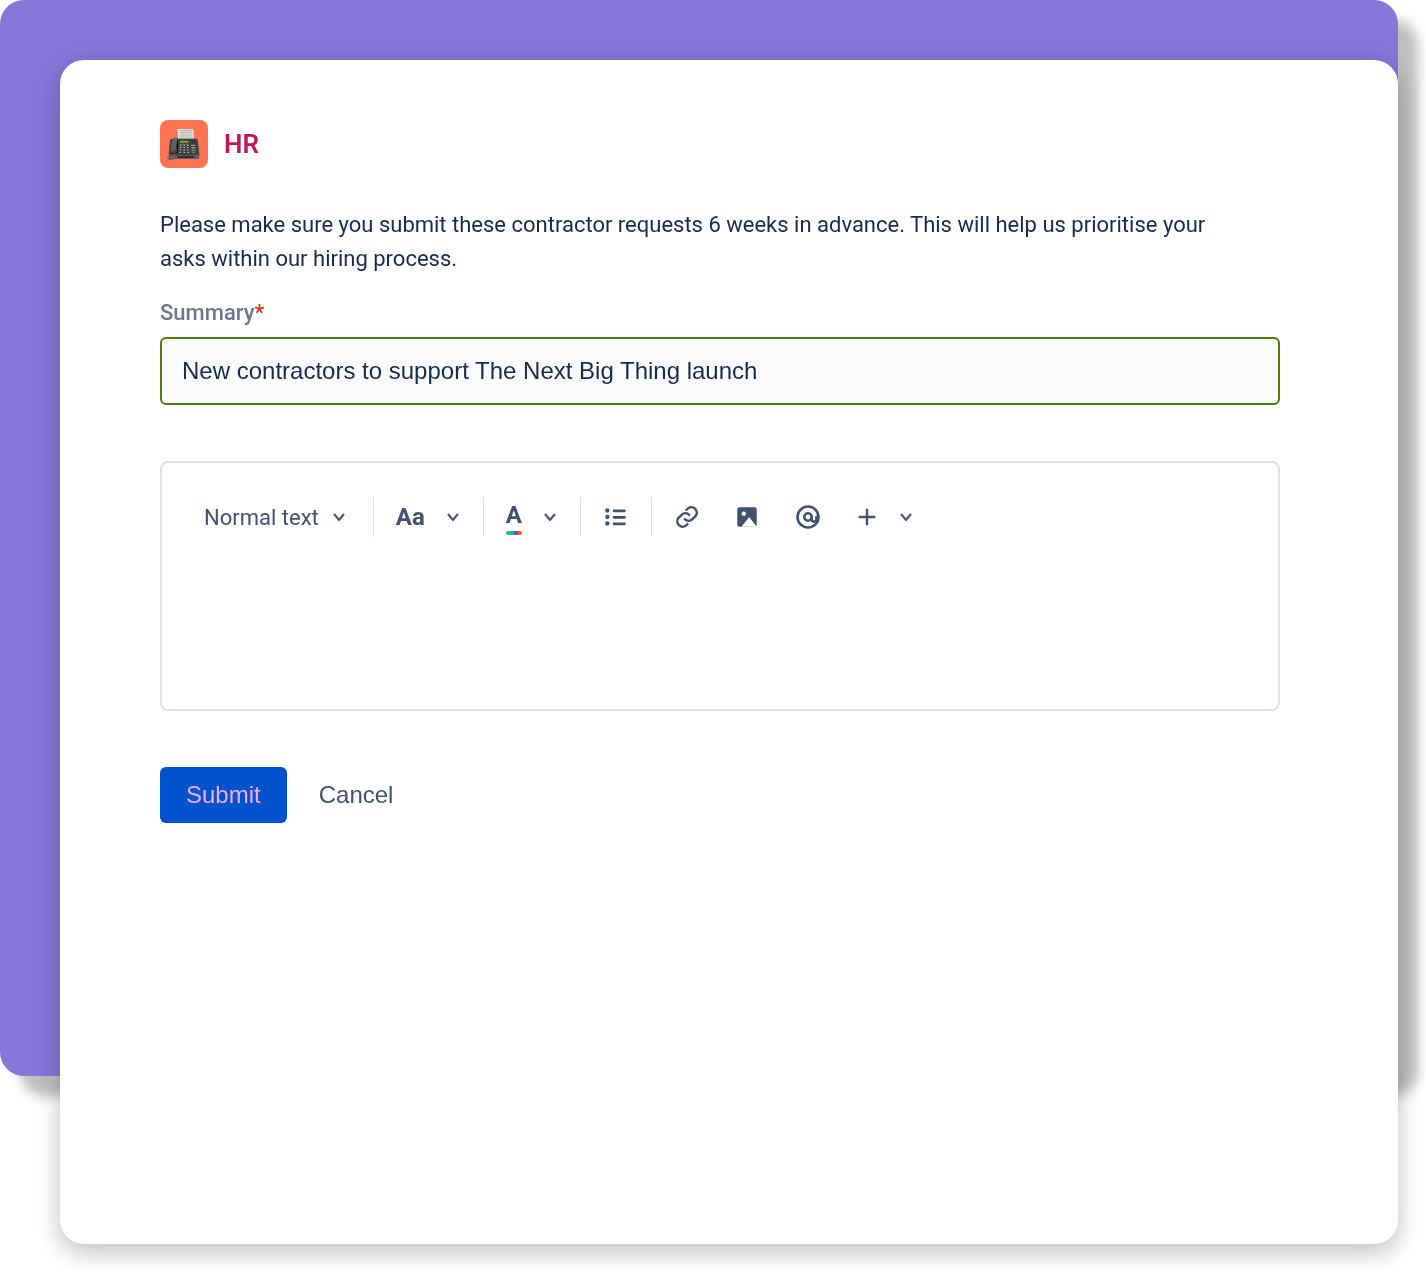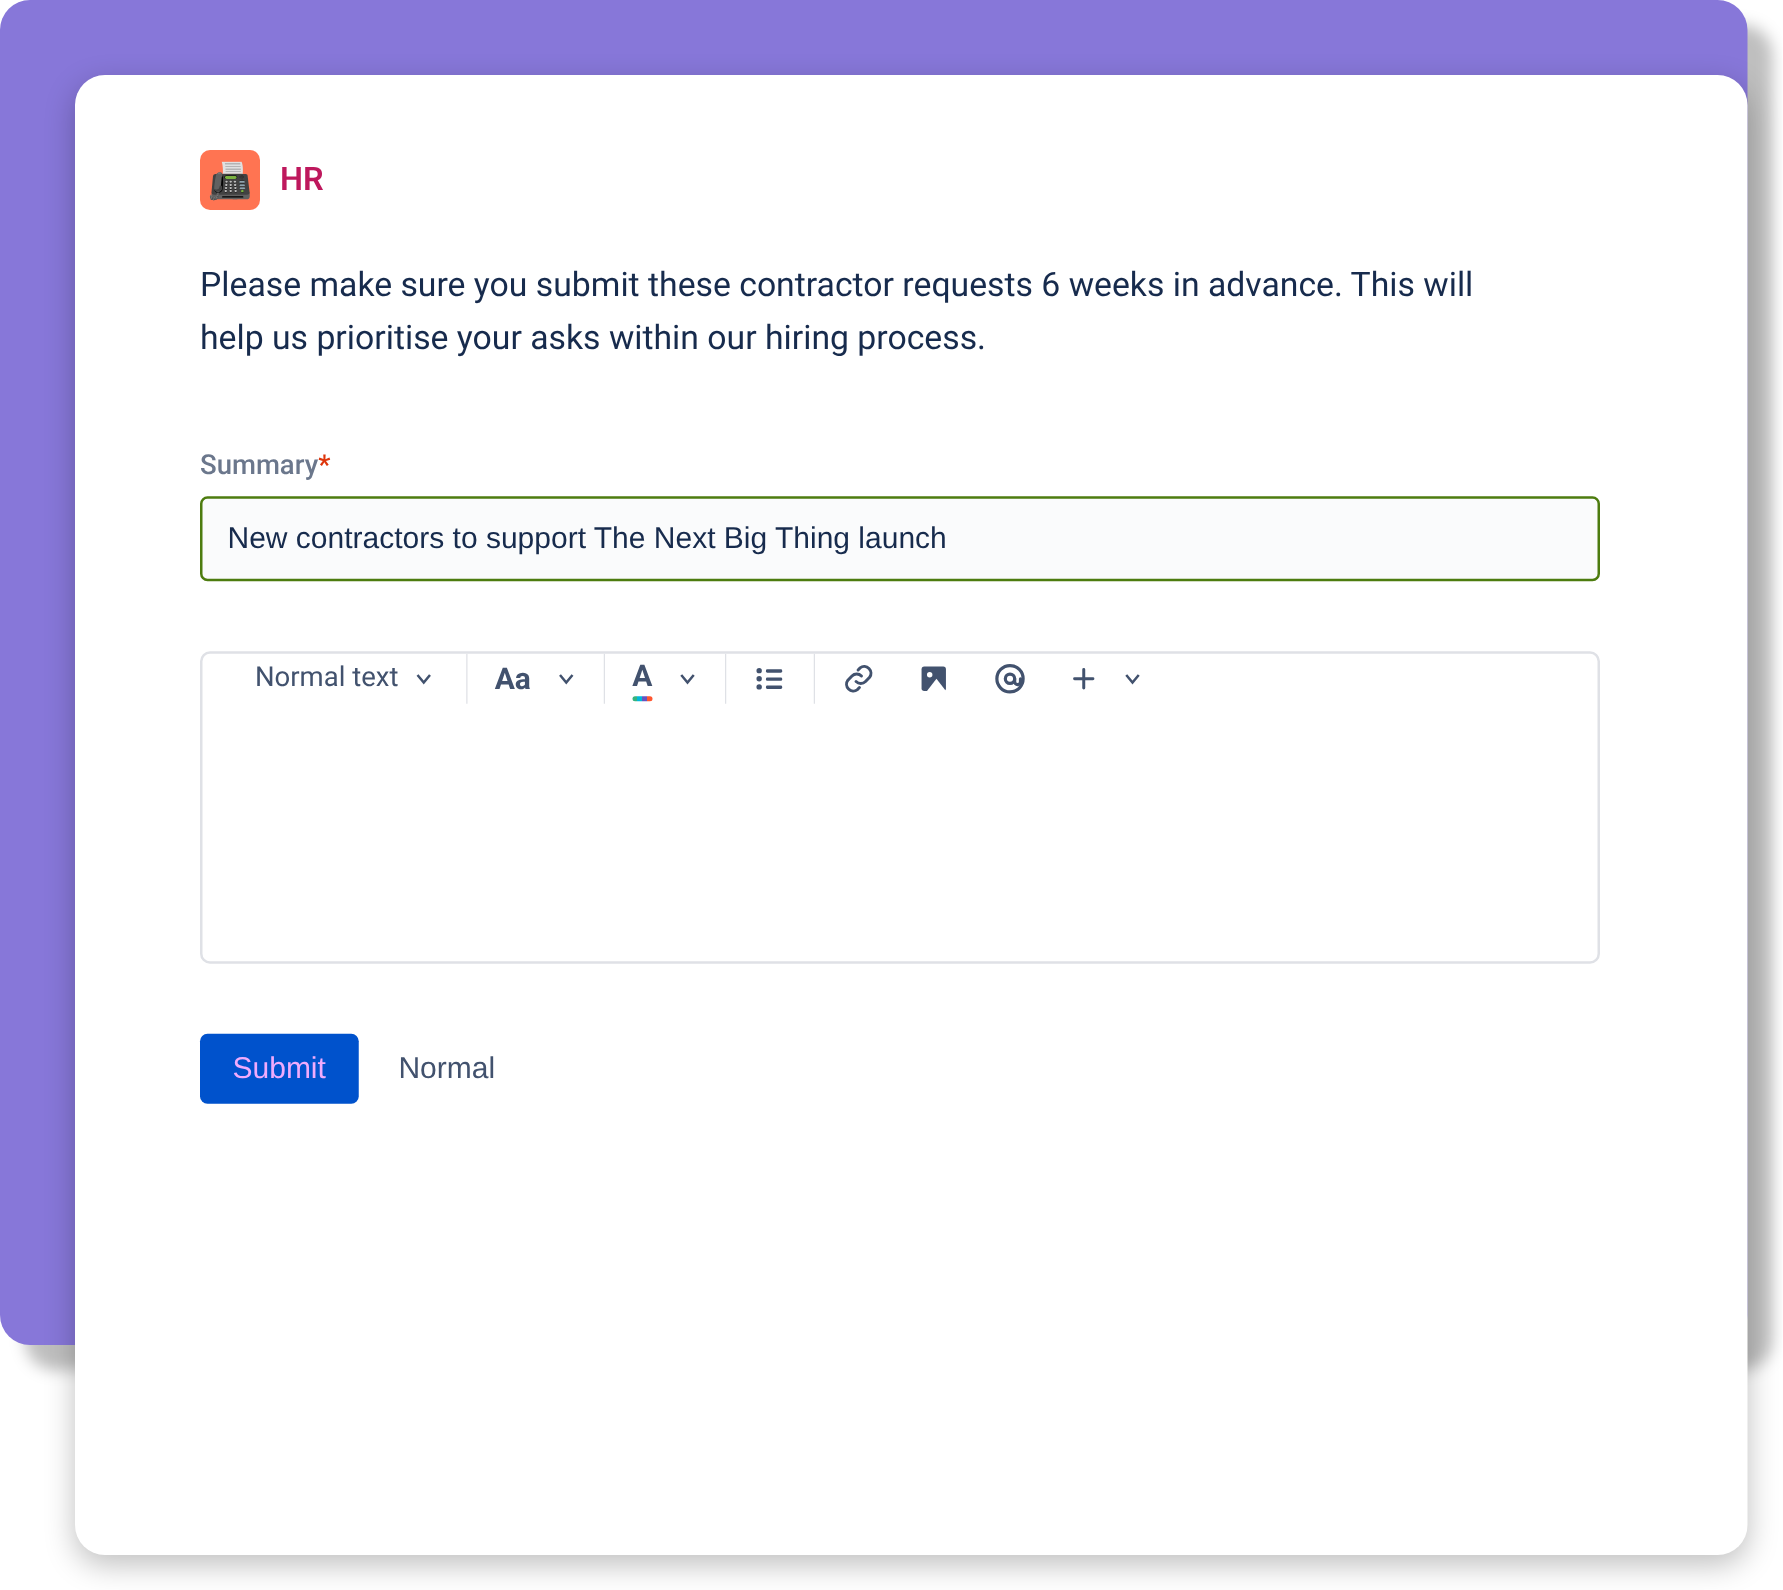--- a/index.html
+++ b/index.html
@@ -62,24 +62,24 @@
       color: #be185d;
     }
     .page-title {
       font-size: 56px;
       font-weight: 700;
       color: #172B4D;
       letter-spacing: -0.5px;
       margin-bottom: 28px;
     }
     .page-description {
-      font-size: 27px;
+      font-size: 22px;
       color: #172B4D;
       line-height: 1.55;
-      margin-bottom: 68px;
+      margin-bottom: 24px;
       max-width: 1060px;
     }
     .field-label {
       font-size: 22px;
       font-weight: 500;
       color: #6B778C;
       margin-bottom: 12px;
       display: block;
     }
     .required { color: #DE350B; }
@@ -96,21 +96,21 @@
     }
     .field-gap { margin-bottom: 56px; }
     .editor {
       width: 1120px;
       border: 2px solid #DFE1E6;
       border-radius: 8px;
       overflow: hidden;
     }
     .toolbar {
       display: flex;
-      align-items: flex-start;
+      align-items: flex-end;
       height: 74px;
       padding: 0 20px;
       gap: 0;
     }
     .toolbar-group {
       display: flex;
       align-items: center;
       height: 40px;
       padding: 0 22px;
       gap: 18px;
@@ -295,16 +295,16 @@
           </div>
         </div>
 
       </div>
       <div class="editor-body" contenteditable="true" style=""></div>
     </div>
   </div>
 
   <div class="actions">
     <button class="btn-primary">Submit</button>
-    <button class="btn-link">Normal</button>
+    <button class="btn-link">Cancel</button>
   </div>
 
 </div>
 
 </body></html>

